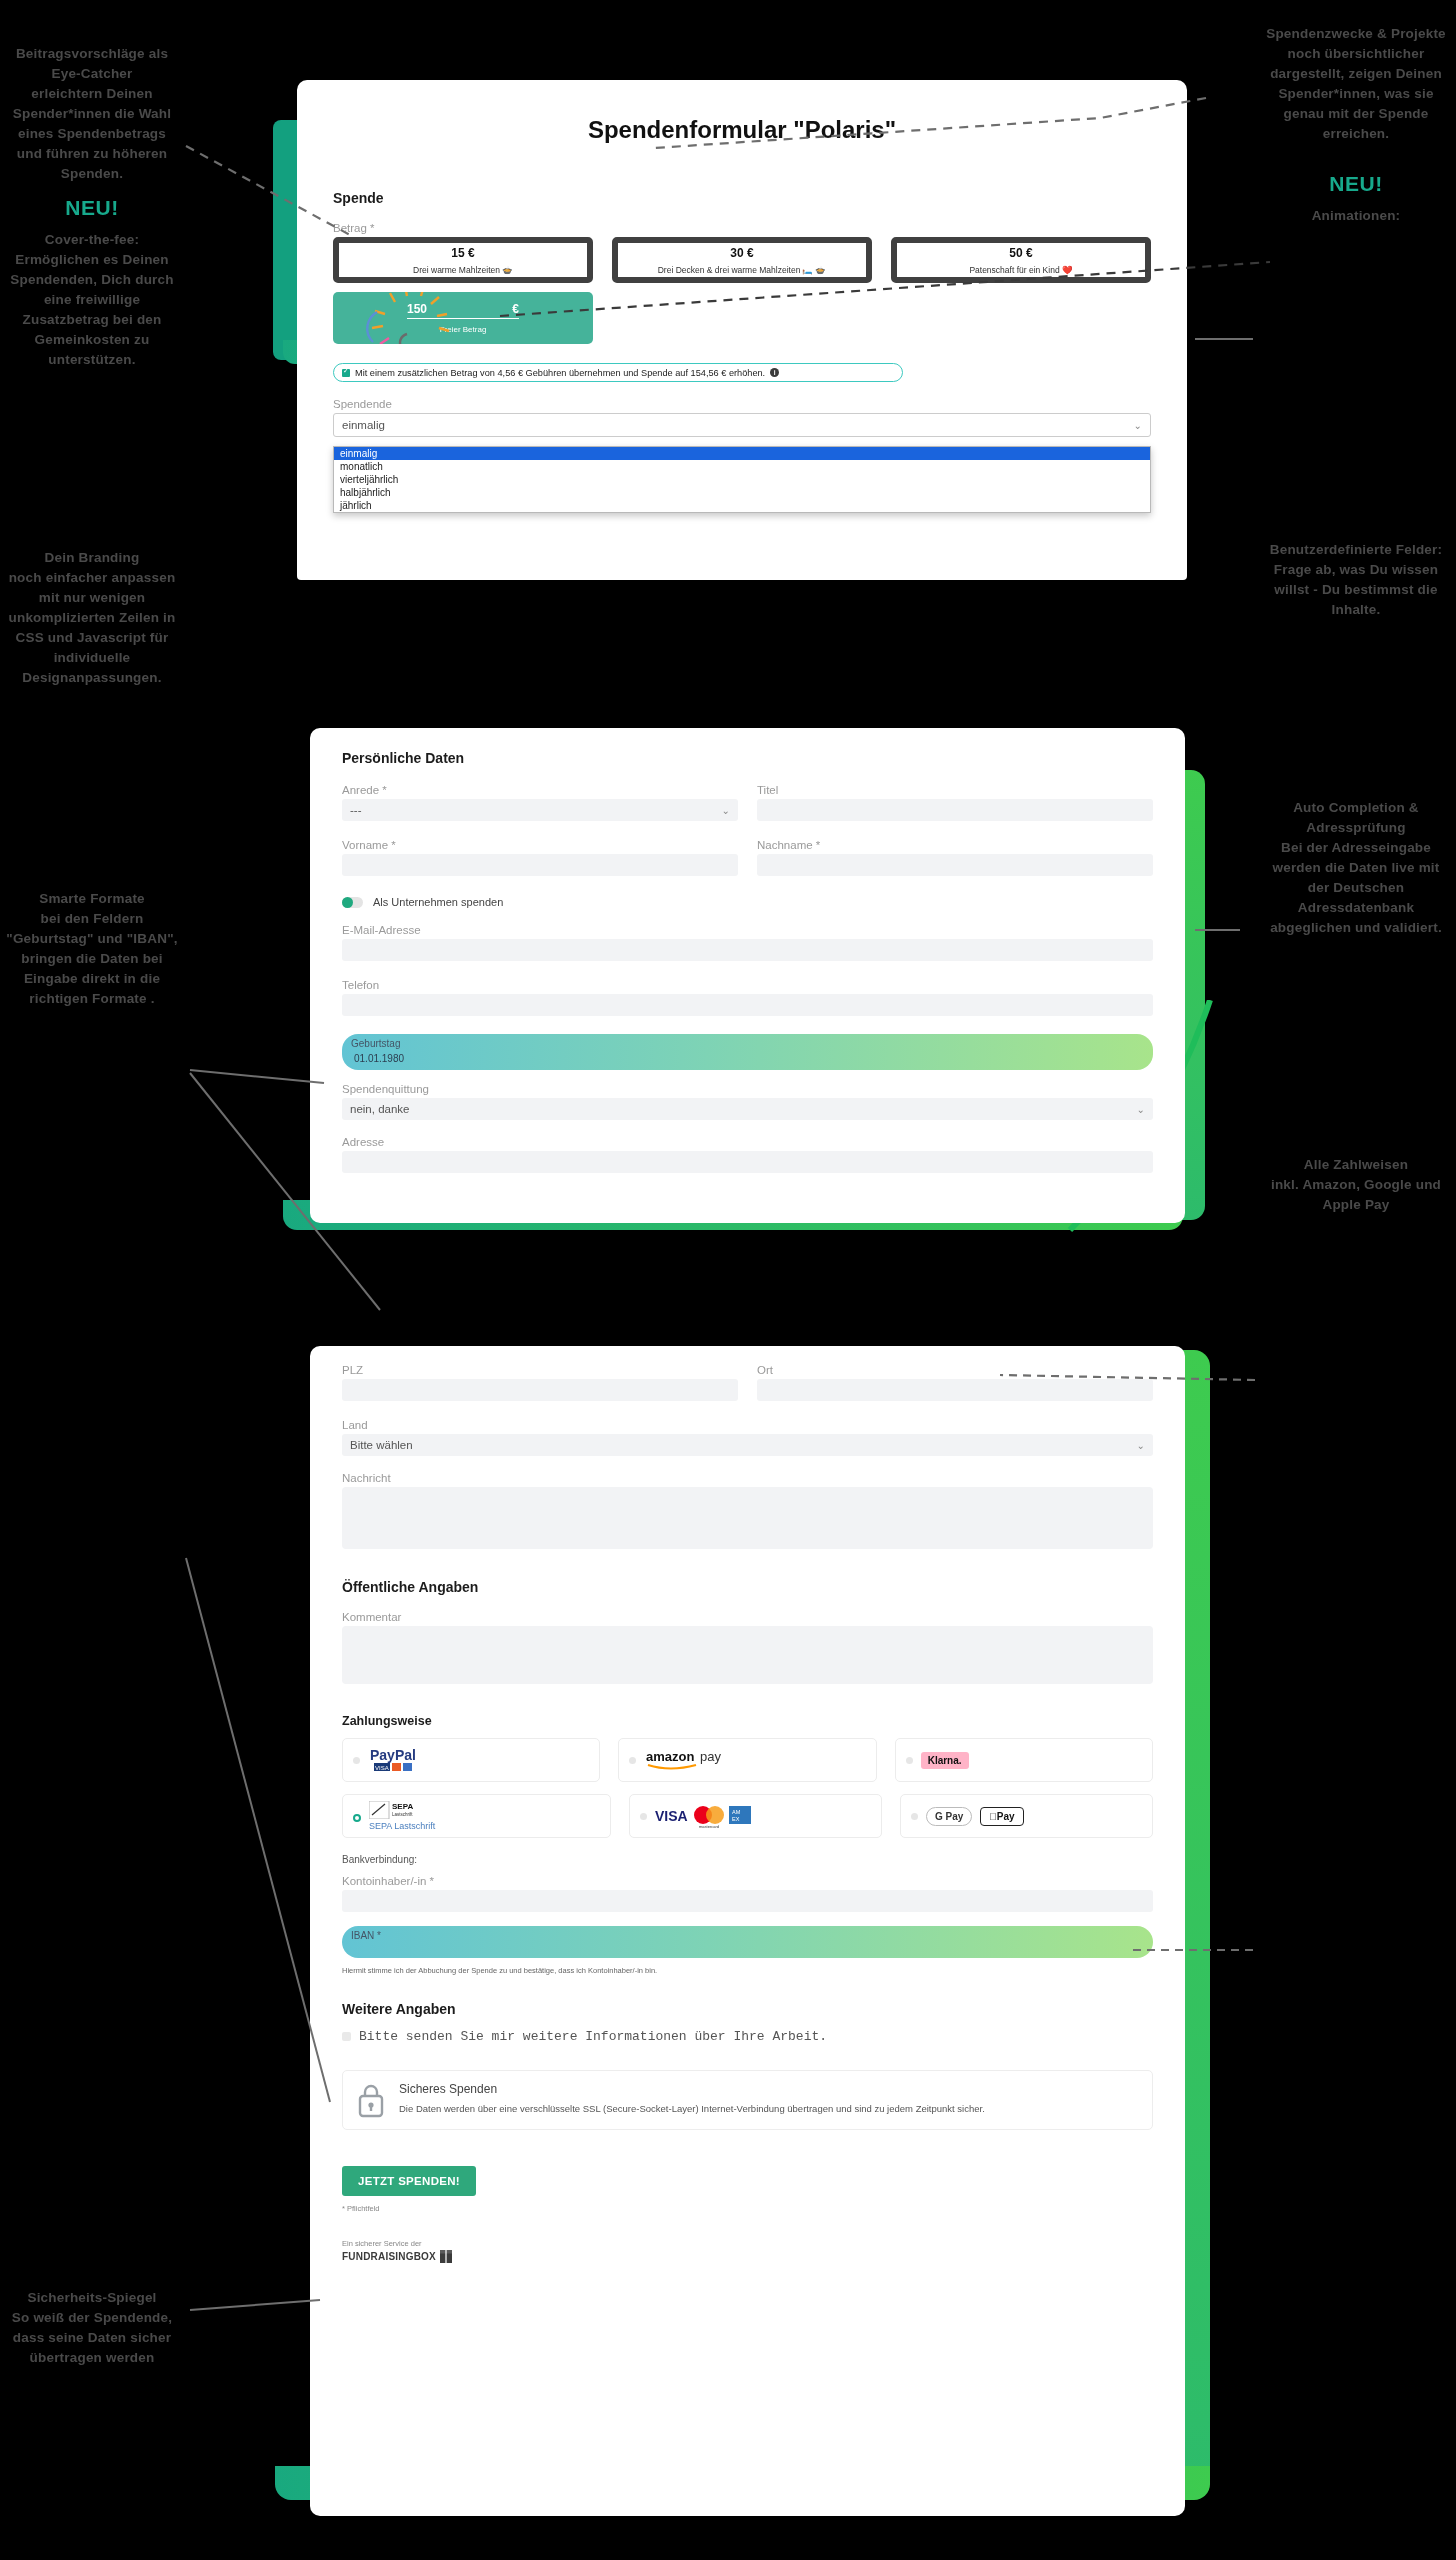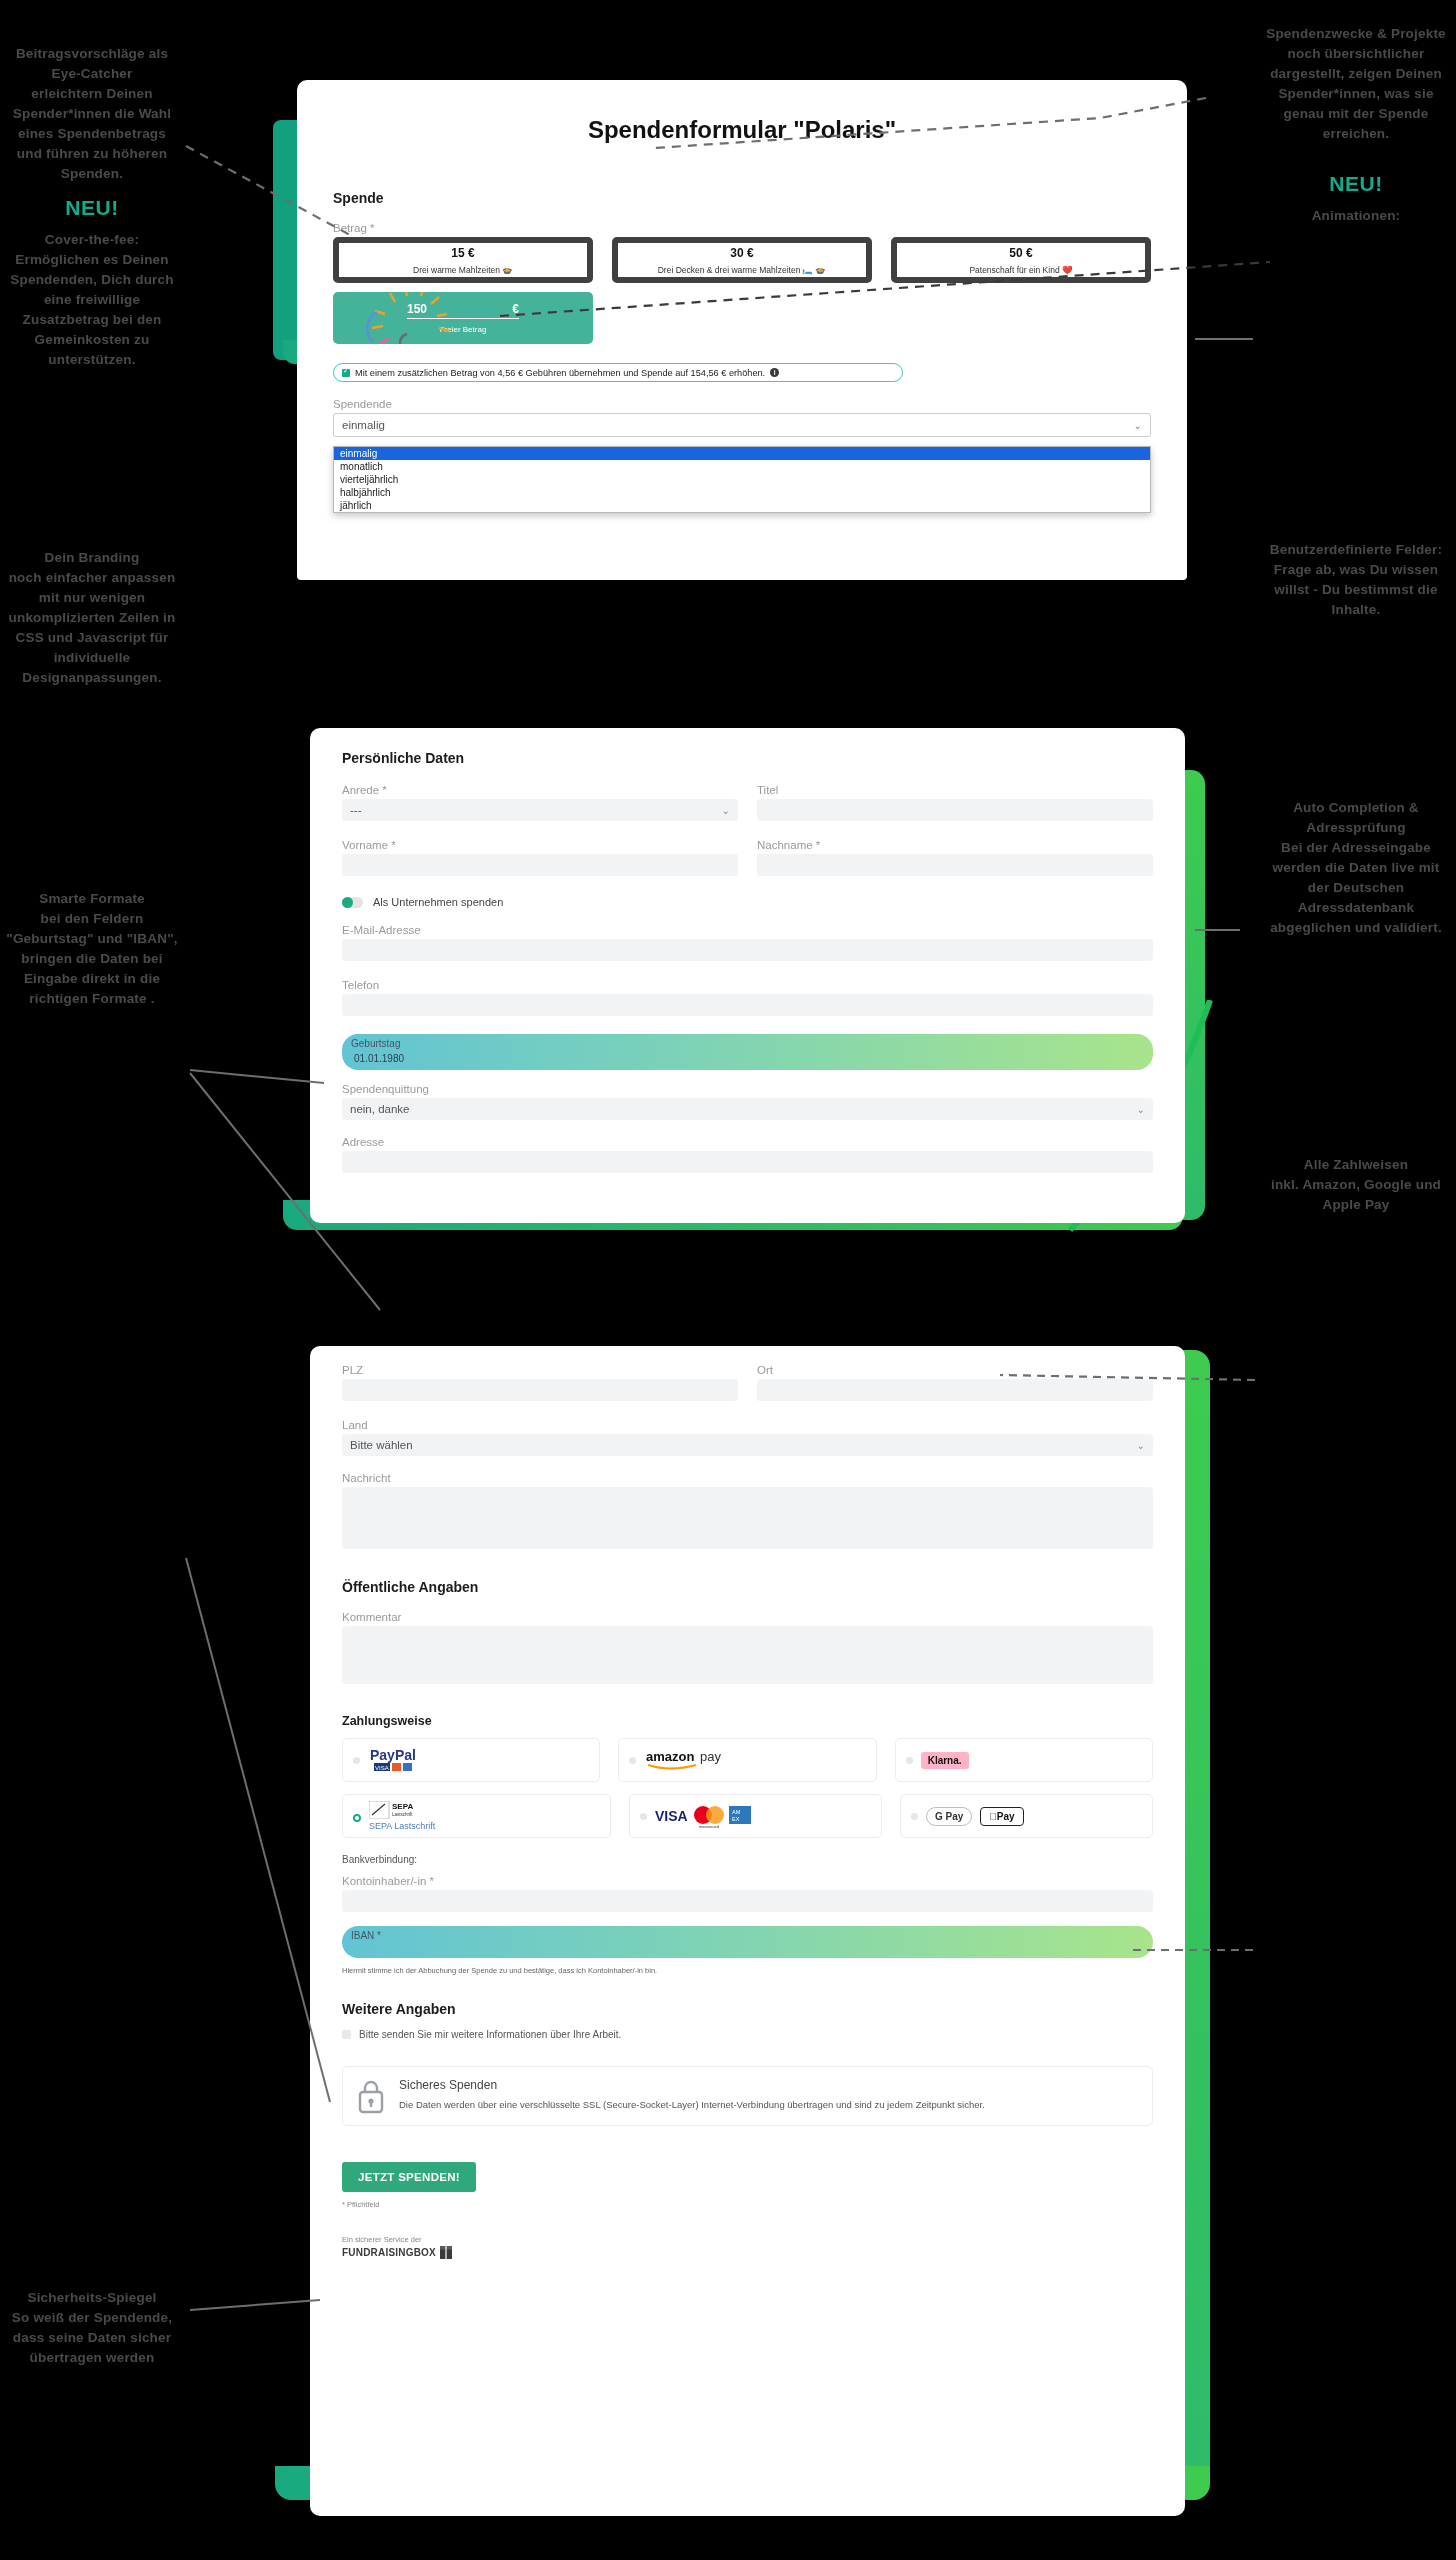--- a/index.html
+++ b/index.html
@@ -499,21 +499,21 @@
       <div class="highlight-field" style="margin-top:14px;height:32px;">
         <span class="hl-label">IBAN *</span>
       </div>
 
       <div style="font-size:7.5px;color:#666;margin-top:8px;">Hiermit stimme ich der Abbuchung der Spende zu und bestätige, dass ich Kontoinhaber/-in bin.</div>
 
       <div class="sectitle" style="margin-top:26px;">Weitere Angaben</div>
 
       <div style="display:flex;align-items:center;gap:8px;margin-top:12px;">
         <span style="width:9px;height:9px;background:#e9e9e9;border-radius:2px;display:inline-block;"></span>
-        <span style="font-size:10px;color:#555;">Bitte senden Sie mir weitere Informationen über Ihre Arbeit.</span>
+        <span style="font-size:13px;color:#555;font-family:Liberation Mono, monospace;">Bitte senden Sie mir weitere Informationen über Ihre Arbeit.</span>
       </div>
 
       <div class="securebox" style="margin-top:26px;">
         <svg width="28" height="36" viewBox="0 0 28 36">
           <rect x="3" y="14" width="22" height="20" rx="3" fill="none" stroke="#9aa0a6" stroke-width="2.4"></rect>
           <path d="M8,14 V10 a6,6 0 0 1 12,0 V14" fill="none" stroke="#9aa0a6" stroke-width="2.4"></path>
           <circle cx="14" cy="23" r="2.6" fill="#9aa0a6"></circle>
           <rect x="12.8" y="23" width="2.4" height="6" fill="#9aa0a6"></rect>
         </svg>
         <div>

